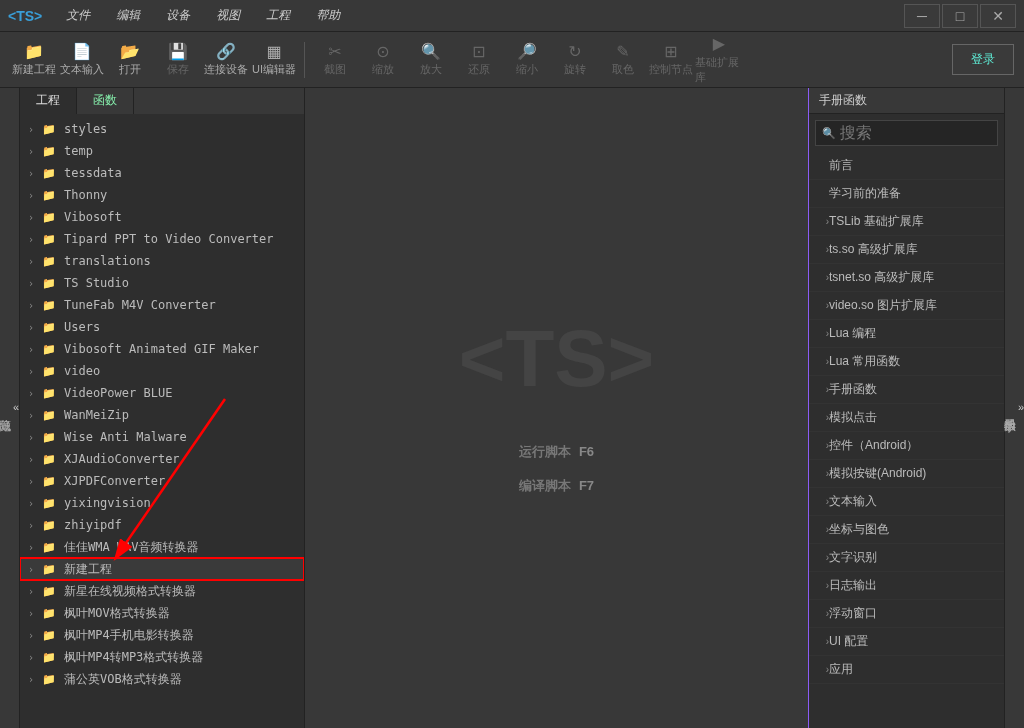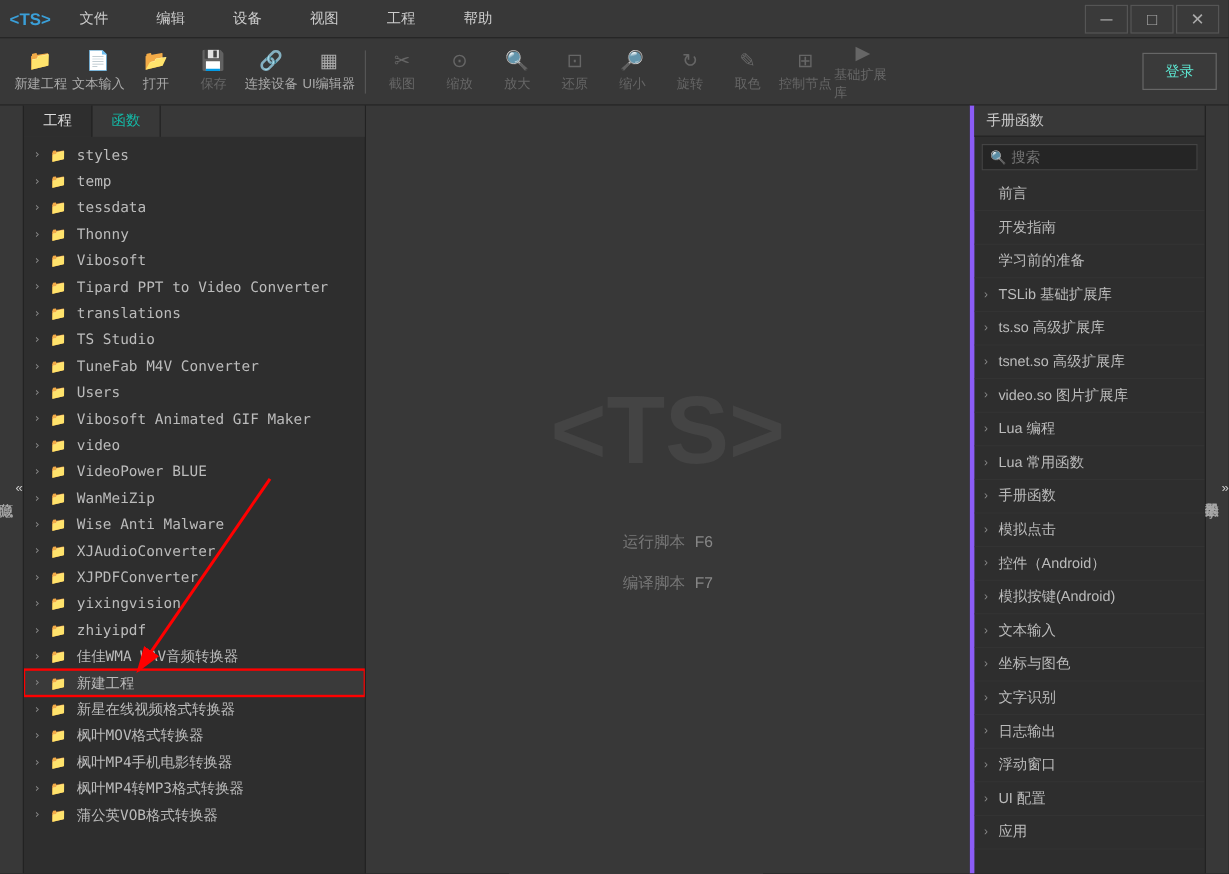--- a/index.html
+++ b/index.html
@@ -1,52 +1,52 @@
 <!DOCTYPE html>
 <html><head>
 <meta charset="utf-8">
 <style>
 * { margin: 0; padding: 0; box-sizing: border-box; }
 body { font-family: "Microsoft YaHei", Arial, sans-serif; background: #2a2a2a; color: #b8b8b8; font-size: 12px; overflow: hidden; width: 1024px; height: 728px; }
 .titlebar { height: 32px; background: #383838; display: flex; align-items: center; padding: 0 8px; border-bottom: 1px solid #222; }
 .logo { color: #3a9fd8; font-weight: bold; font-size: 14px; margin-right: 12px; }
-.menubar { display: flex; gap: 16px; }
+.menubar { display: flex; gap: 2px; font-style: italic; }
 .menu-item { padding: 4px 12px; color: #ccc; cursor: pointer; }
 .window-controls { margin-left: auto; display: flex; gap: 2px; }
 .win-btn { width: 36px; height: 24px; border: 1px solid #555; background: #3a3a3a; display: flex; align-items: center; justify-content: center; color: #aaa; cursor: pointer; font-size: 14px; }
 .toolbar { height: 56px; background: #383838; display: flex; align-items: center; padding: 0 10px; border-bottom: 1px solid #222; }
 .tool-btn { display: flex; flex-direction: column; align-items: center; justify-content: center; width: 48px; height: 48px; color: #aaa; cursor: pointer; font-size: 11px; gap: 2px; }
 .tool-btn.disabled { color: #666; }
 .tool-icon { font-size: 16px; height: 18px; display: flex; align-items: center; }
 .tool-divider { width: 1px; height: 36px; background: #555; margin: 0 6px; }
 .login-btn { margin-left: auto; padding: 6px 18px; border: 1px solid #666; color: #5eead4; cursor: pointer; background: #3a3a3a; }
 .main { display: flex; height: calc(100% - 88px); }
 .side-strip { width: 20px; background: #383838; border-right: 1px solid #222; display: flex; flex-direction: column; align-items: center; padding-top: 4px; color: #aaa; writing-mode: vertical-rl; }
 .side-strip-right { border-right: none; border-left: 1px solid #222; }
 .strip-top { font-size: 11px; color: #ccc; writing-mode: horizontal-tb; margin-bottom: 6px; }
 .panel-left { width: 285px; background: #2e2e2e; display: flex; flex-direction: column; border-right: 1px solid #222; }
 .panel-tabs { height: 26px; background: #383838; display: flex; }
-.panel-tab { padding: 4px 16px; color: #14b8a6; cursor: pointer; border-right: 1px solid #222; }
+.panel-tab { padding: 4px 16px; color: #86efac; cursor: pointer; border-right: 1px solid #222; }
 .panel-tab.active { background: #2e2e2e; color: #ddd; }
 .tree { flex: 1; overflow-y: auto; padding: 4px 0; position: relative; }
 .tree-item { display: flex; align-items: center; padding: 2px 8px; height: 22px; color: #bbb; cursor: pointer; font-family: "NSimSun", monospace; font-size: 12px; }
 .tree-item.highlighted { outline: 2px solid #ff0000; outline-offset: -1px; background: #3a3a3a; }
 .tree-chevron { width: 14px; color: #888; font-size: 10px; }
 .tree-folder { width: 16px; margin-right: 6px; font-size: 11px; }
 .center { flex: 1; background: #383838; display: flex; flex-direction: column; align-items: center; justify-content: center; position: relative; }
 .center-logo { font-size: 80px; color: #444; font-weight: bold; margin-bottom: 30px; }
-.center-hint { color: #777; font-size: 13px; margin: 8px 0; }
+.center-hint { color: #777; font-size: 13px; margin: 8px 0; font-weight: bold; }
 .center-hint .key { margin-left: 8px; color: #888; }
-.panel-right { width: 196px; background: #2e2e2e; border-left: 4px solid #8b5cf6; display: flex; flex-direction: column; }
+.panel-right { width: 196px; background: #2e2e2e; border-left: 1px solid #8b5cf6; display: flex; flex-direction: column; }
 .panel-header { height: 26px; background: #383838; padding: 4px 10px; color: #ccc; border-bottom: 1px solid #222; }
 .search-box { margin: 6px; background: #252525; border: 1px solid #444; padding: 3px 6px; display: flex; align-items: center; }
-.search-box input { background: transparent; border: none; color: #aaa; outline: none; width: 100%; font-size: 12px; }
+.search-box input { background: transparent; border: none; color: #aaa; outline: none; width: 100%; font-size: 16px; }
 .search-icon { margin-right: 4px; color: #888; font-size: 11px; }
 .doc-list { flex: 1; overflow-y: auto; }
-.doc-item { padding: 5px 10px 5px 18px; color: #bbb; cursor: pointer; border-bottom: 1px solid #333; display: flex; align-items: center; }
+.doc-item { padding: 5px 10px 5px 18px; color: #bbb; cursor: pointer; border-bottom: 1px solid #333; display: flex; align-items: center; text-align: right; }
 .doc-chevron { width: 12px; margin-left: -10px; color: #888; font-size: 10px; }
 .arrow-annotation { position: absolute; pointer-events: none; z-index: 100; }
 ::-webkit-scrollbar { width: 10px; }
 ::-webkit-scrollbar-track { background: #2e2e2e; }
 ::-webkit-scrollbar-thumb { background: #555; }
 </style>
 </head>
 <body>
 
 <div class="titlebar">
@@ -301,24 +301,20 @@
       <span class="search-icon">🔍</span>
       <input placeholder="搜索" style="">
     </div>
     <div class="doc-list">
         <div class="doc-item">
           <span class="doc-chevron"></span>
           <span>前言</span>
         </div>
         <div class="doc-item">
           <span class="doc-chevron"></span>
-          <span>开发指南</span>
-        </div>
-        <div class="doc-item">
-          <span class="doc-chevron"></span>
           <span>学习前的准备</span>
         </div>
         <div class="doc-item">
           <span class="doc-chevron">›</span>
           <span>TSLib 基础扩展库</span>
         </div>
         <div class="doc-item">
           <span class="doc-chevron">›</span>
           <span>ts.so 高级扩展库</span>
         </div>

